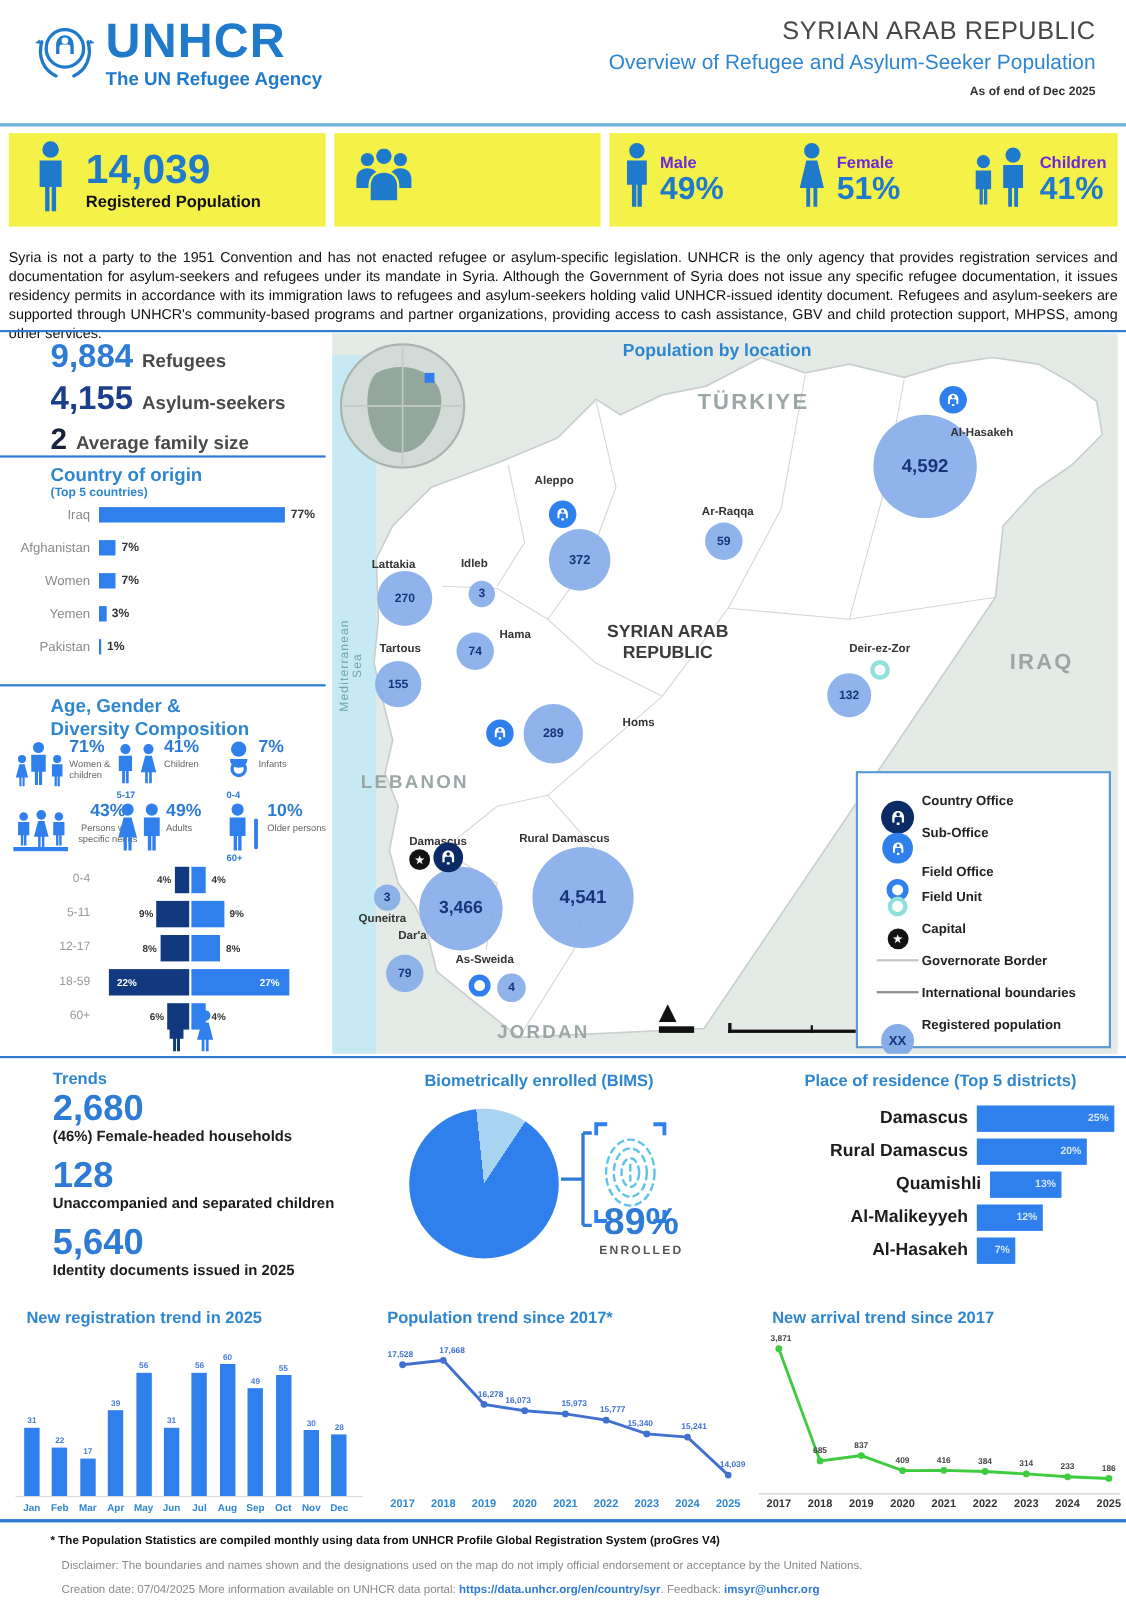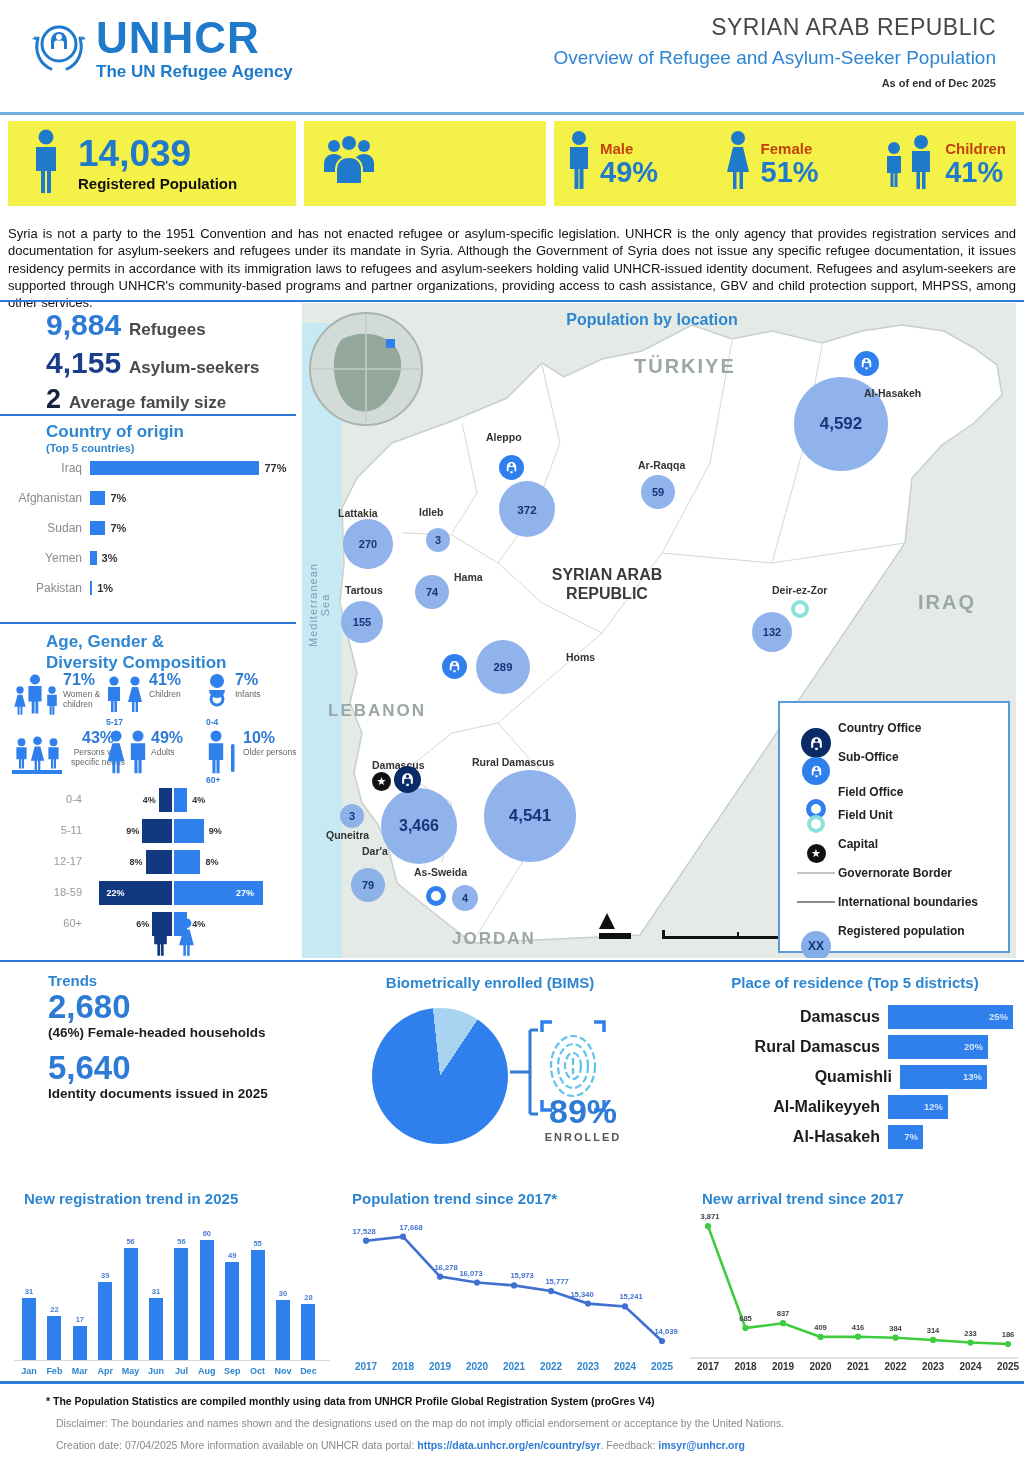--- a/index.html
+++ b/index.html
@@ -17,21 +17,21 @@
   #hdr-asof{font-size:11px;font-weight:bold;color:#333;margin-top:8px;}
   #hdr-line{position:absolute;left:0;top:112px;width:1024px;height:3px;background:#6FB0DF;}
   
   .ybox{position:absolute;top:121px;height:85px;background:#F4F149;display:flex;align-items:center;}
   #ybox1{left:8px;width:288px;}
   #ybox2{left:304px;width:242px;}
   #ybox3{left:554px;width:462px;justify-content:space-between;padding:0 10px;box-sizing:border-box;}
   .bignum{font-size:37px;font-weight:bold;color:#1F7ACB;line-height:38px;}
   .biglabel{font-size:15px;font-weight:bold;color:#111;margin-top:2px;}
   .demo-item{display:flex;align-items:center;}
-  .demo-txt .demo-name{font-size:15px;font-weight:bold;color:#c2410c;}
+  .demo-txt .demo-name{font-size:15px;font-weight:bold;color:#6d28d9;}
   .demo-txt .demo-val{font-size:29px;font-weight:bold;color:#1F7ACB;line-height:30px;}
   
   #intro{position:absolute;left:8px;top:212px;width:1008px;font-size:13px;line-height:1.33;color:#111;text-align:justify;}
   .hline-blue{position:absolute;height:2px;background:#2E7BD6;}
   
   .kf-row{position:absolute;left:46px;white-space:nowrap;}
   .kf-val{font-weight:bold;}
   .kf-lab{font-size:17px;font-weight:bold;color:#4a4a4a;margin-left:8px;}
   
   .sec-title{font-size:17px;font-weight:bold;color:#2E86D1;}
@@ -196,21 +196,21 @@
       <div class="hbar-lab">Iraq</div>
       <div class="hbar-bar" style="width: 169.4px;"></div>
       <div class="hbar-val">77%</div>
     </div>
     <div class="hbar-row" style="left: 0px; top: 30px; width: 290px;">
       <div class="hbar-lab">Afghanistan</div>
       <div class="hbar-bar" style="width: 15.4px;"></div>
       <div class="hbar-val">7%</div>
     </div>
     <div class="hbar-row" style="left: 0px; top: 60px; width: 290px;">
-      <div class="hbar-lab">Sudan</div>
+      <div class="hbar-lab">Women</div>
       <div class="hbar-bar" style="width: 15.4px;"></div>
       <div class="hbar-val">7%</div>
     </div>
     <div class="hbar-row" style="left: 0px; top: 90px; width: 290px;">
       <div class="hbar-lab">Yemen</div>
       <div class="hbar-bar" style="width: 6.6px;"></div>
       <div class="hbar-val">3%</div>
     </div>
     <div class="hbar-row" style="left: 0px; top: 120px; width: 290px;">
       <div class="hbar-lab">Pakistan</div>
@@ -541,20 +541,24 @@
 
 <div class="hline-blue" style="left:0;top:960px;width:1024px;"></div>
 
 <div class="abs sec-title" style="left:48px;top:972px;font-size:15px">Trends</div>
 <div id="trends-list" class="abs" style="left:48px;top:990px;width:290px">
     <div style="margin-bottom: 11px;">
       <div class="trend-num">2,680</div>
       <div class="trend-lab">(46%) Female-headed households</div>
     </div>
     <div style="margin-bottom: 11px;">
+      <div class="trend-num">128</div>
+      <div class="trend-lab">Unaccompanied and separated children</div>
+    </div>
+    <div style="margin-bottom: 11px;">
       <div class="trend-num">5,640</div>
       <div class="trend-lab">Identity documents issued in 2025</div>
     </div>
   </div>
 
 <div class="abs sec-title" style="left:340px;top:974px;width:300px;text-align:center;font-size:15px">Biometrically enrolled (BIMS)</div>
 <div id="pie" style="left: 372px; top: 1008px; width: 136px; height: 136px; background: conic-gradient(from -6deg, rgb(168, 212, 242) 0deg, rgb(168, 212, 242) 39.6deg, rgb(47, 128, 237) 39.6deg, rgb(47, 128, 237) 360deg);"></div>
 <svg class="abs" style="left:508px;top:1010px" width="130" height="125">
   <path d="M2,62 H22 M22,20 V104 M22,20 h8 M22,104 h8" stroke="#2E7BD6" stroke-width="3" fill="none"></path>
   <g stroke="#2F80ED" stroke-width="3.5" fill="none">
@@ -581,21 +585,21 @@
       </div>
     </div>
     <div class="res-row" style="left: 0px; top: 30px; width: 330px;">
       <div class="res-lab">Rural Damascus</div>
       <div class="res-bar" style="width: 100px;">
         <div class="res-val">20%</div>
       </div>
     </div>
     <div class="res-row" style="left: 12px; top: 60px; width: 330px;">
       <div class="res-lab">Quamishli</div>
-      <div class="res-bar" style="width: 87px;">
+      <div class="res-bar" style="width: 65px;">
         <div class="res-val">13%</div>
       </div>
     </div>
     <div class="res-row" style="left: 0px; top: 90px; width: 330px;">
       <div class="res-lab">Al-Malikeyyeh</div>
       <div class="res-bar" style="width: 60px;">
         <div class="res-val">12%</div>
       </div>
     </div>
     <div class="res-row" style="left: 0px; top: 120px; width: 330px;">

